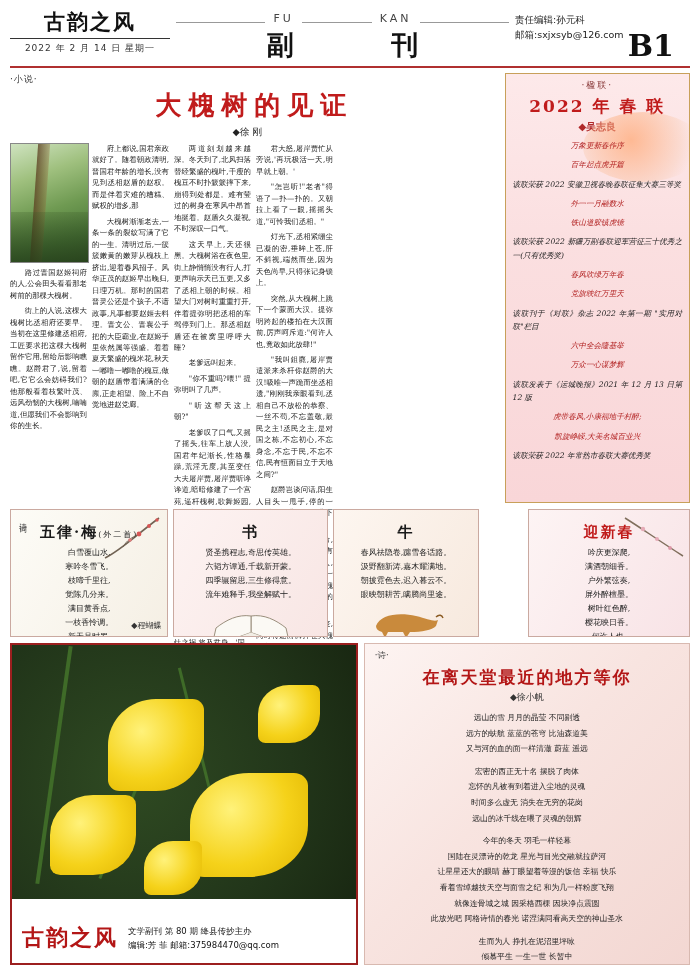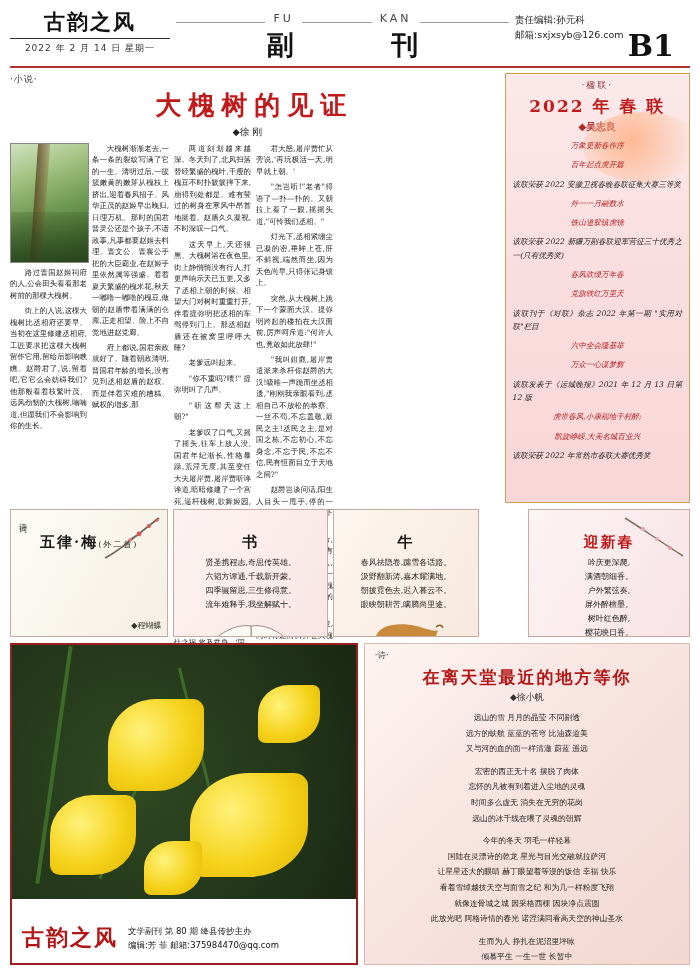--- a/index.html
+++ b/index.html
@@ -77,21 +77,21 @@
   .couplet .cauthor{text-align:center;font-size:10px;color:#b02a2a;font-weight:bold;margin-bottom:5px;}
   .cblob{position:absolute;right:-14px;top:38px;width:120px;height:70px;border-radius:50%;
     background:radial-gradient(circle at 40% 40%,rgba(255,170,120,.75),rgba(247,190,150,.25) 60%,rgba(250,220,210,0) 75%);}
   .cpara{font-size:7.6px;line-height:1.75;color:#222;position:relative;
          font-family:"DejaVu Serif","Liberation Serif",serif;text-align:justify;margin:0 0 6px 0;font-style:italic;}
   .cpara.red{color:#b11f1f;}
   .cpara.ctr{text-align:center;}
 
   
   .poem-row{display:flex;gap:5px;margin-top:6px;height:128px;}
-  .poem-cell{border:1px solid #caa9a0;box-sizing:border-box;padding:21px 6px;position:relative;overflow:hidden;}
+  .poem-cell{border:1px solid #caa9a0;box-sizing:border-box;padding:11px 6px;position:relative;overflow:hidden;}
   .p1{width:172px;background:linear-gradient(120deg,#fdfcf7,#f5efe4);}
   .p2{width:168px;background:linear-gradient(120deg,#fdf3f2,#f8e6e4);}
   .p3{width:158px;background:linear-gradient(120deg,#fdf6f0,#f7e9de);}
   .p4{width:176px;background:linear-gradient(120deg,#fdf4f4,#f8e3e6);margin-left:44px;}
   .vtitle{writing-mode:vertical-rl;font-size:8px;color:#444;position:absolute;left:5px;top:6px;letter-spacing:2px;}
   .ptitle{font-family:"DejaVu Serif","Liberation Serif",serif;font-size:15px;font-weight:bold;color:#1a1a1a;
           text-align:center;letter-spacing:2px;margin:2px 0 4px 0;}
   .ptitle small{font-size:8px;font-weight:normal;}
   .ptitle.red{color:#c01b1b;}
   .plines{font-size:8px;line-height:1.75;color:#222;text-align:center;font-family:"DejaVu Serif","Liberation Serif",serif;}
@@ -154,22 +154,22 @@
 
       <div class="art-cols">
 
         <div class="col">
           <div class="photo"></div>
           <p>路过晋国赵姬祠府的人,公会田头看看那老树前的那棵大槐树。</p>
           <p>街上的人说,这棵大槐树比丞相府还要早。当初在这里修建丞相府,工匠要求把这棵大槐树留作它用,留给后影响瞧瞧。赵爵君了,说,留着吧,它它么会妨碍我们?他那般看着枝繁叶茂、远风劲韧的大槐树,喃喃道,但愿我们不会影响到你的生长。</p>
         </div>
 
         <div class="col">
+          <p>府上都说,国君亲政就好了。随着朝政清明,晋国君年龄的增长,没有见到丞相赵盾的赵权。而是伴着灾难的糟糕、赋权的增多,那</p>
           <p>大槐树渐渐老去,一条一条的裂纹写满了它的一生。清明过后,一簇簇嫩黄的嫩芽从槐枝上挤出,迎着春风招子。风华正茂的赵姬早出晚归,日理万机。那时的国君晋灵公还是个孩子,不谙政事,凡事都要赵姬去料理。晋文公、晋襄公手把的大臣霸业,在赵姬手里依然属等强盛。着着夏天繁盛的槐米花,秋天一嘟噜一嘟噜的槐豆,做朝的赵盾带着满满的仓廪,正走相望、险上不自觉地进赵党廊。</p>
-          <p>府上都说,国君亲政就好了。随着朝政清明,晋国君年龄的增长,没有见到丞相赵盾的赵权。而是伴着灾难的糟糕、赋权的增多,那</p>
         </div>
 
         <div class="col">
           <p>两道刻划越来越深。冬天到了,北风扫落替经繁盛的槐叶,干瘦的槐豆不时扑簌簌摔下来,崩得到处都是。难有莹过的树身在寒风中昂首地挺着。赵盾久久凝视,不时深叹一口气。</p>
           <p>这天早上,天还很黑。大槐树浴在夜色里,街上静悄悄没有行人,打更声响示天已五更,又多了丞相上朝的时候。相望大门对树时重重打开,伴着提弥明把丞相的车驾停到门上。那丞相赵盾还在被窝里呼呼大睡?</p>
           <p>老爹远叫起来。</p>
           <p>"你不重吗?喂!" 提弥明叫了几声。</p>
           <p>"听这帮天这上朝?"</p>
           <p>老爹叹了口气,又摇了摇头,往车上放人没,国君年纪渐长,性格暴躁,荒淫无度,其至变任大夫屠岸贾,屠岸贾听谗谗道,暗暗修建了一个宫苑,逼杆槐树,歌舞姬园,又建高楼,"集高弓箭,左右置酒君歌舞宴饮,游猎嬉戏,荒涎好政。</p>
           <p>"这刚罢了,前几日国君竟然丧着轮伤害无辜,亲死服务多年的御厨。"提弥明低下头,握着的战士一闪一闪的,"昨天丞相述到槐园,强谏说'如此荒灭无厌'等内疏,诸侯外离,繁灶之祸,将及君身。'国</p>
@@ -222,20 +222,30 @@
       <div class="vtitle">诗词</div>
       <svg class="branch" viewBox="0 0 62 48">
         <path d="M4 44 C20 36 34 22 58 4" stroke="#5a4a3a" stroke-width="1.6" fill="none"></path>
         <path d="M22 33 C26 26 30 24 38 20" stroke="#5a4a3a" stroke-width="1" fill="none"></path>
         <circle cx="38" cy="20" r="2.4" fill="#d23b3b"></circle>
           <circle cx="48" cy="12" r="2" fill="#d23b3b"></circle>
         <circle cx="29" cy="26" r="1.8" fill="#e06a6a"></circle>
           <circle cx="56" cy="6" r="1.7" fill="#d23b3b"></circle>
       </svg>
       <div class="ptitle"><span>五律·梅</span><small>(外二首)</small></div>
+      <div class="plines">
+        <div>白雪覆山水,</div>
+        <div>寒吟冬雪飞。</div>
+        <div>枝啼千里往,</div>
+        <div>觉陈几分来。</div>
+        <div>满目黄香点,</div>
+        <div>一枝香怜调。</div>
+        <div>新无是时罗,</div>
+
+      </div>
       <div class="pauthor">◆程蝴蝶</div>
     </div>
 
     <div class="poem-cell p2">
       <div class="ptitle">书</div>
       <div class="plines">
         <div>贤圣携程志,奇思传英雄。</div>
         <div>六韬方谭通,千载新开蒙。</div>
         <div>四季辗留思,三生修得意。</div>
         <div>流年难释手,我坐解赋十。</div>

